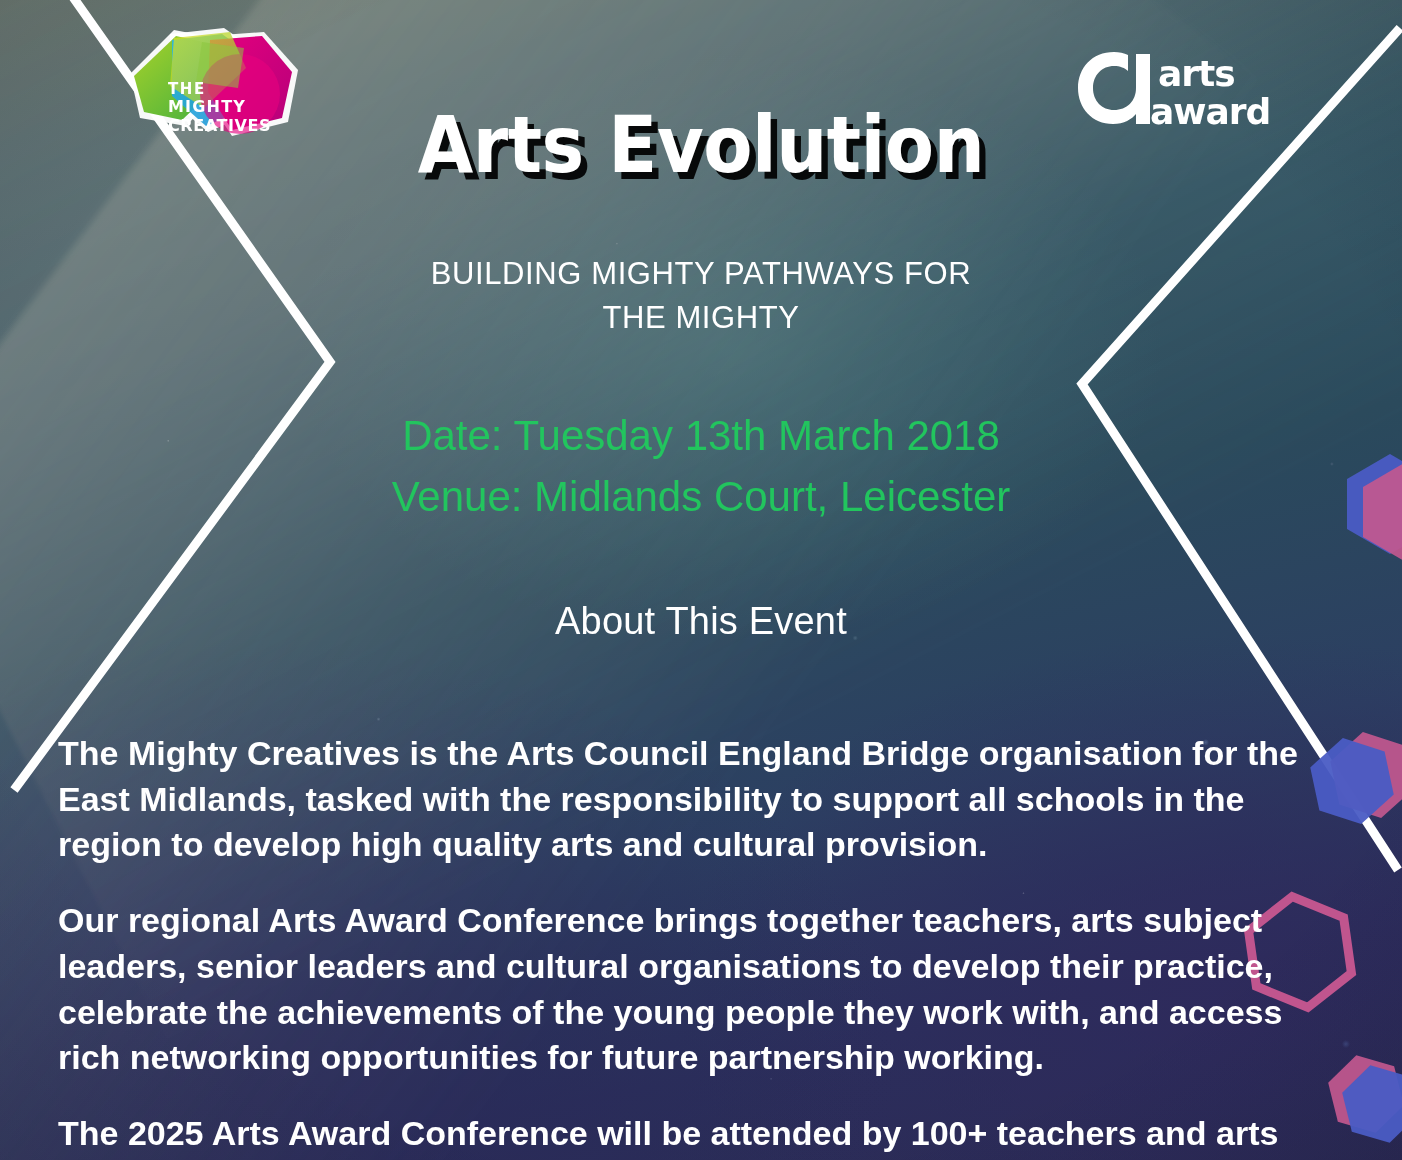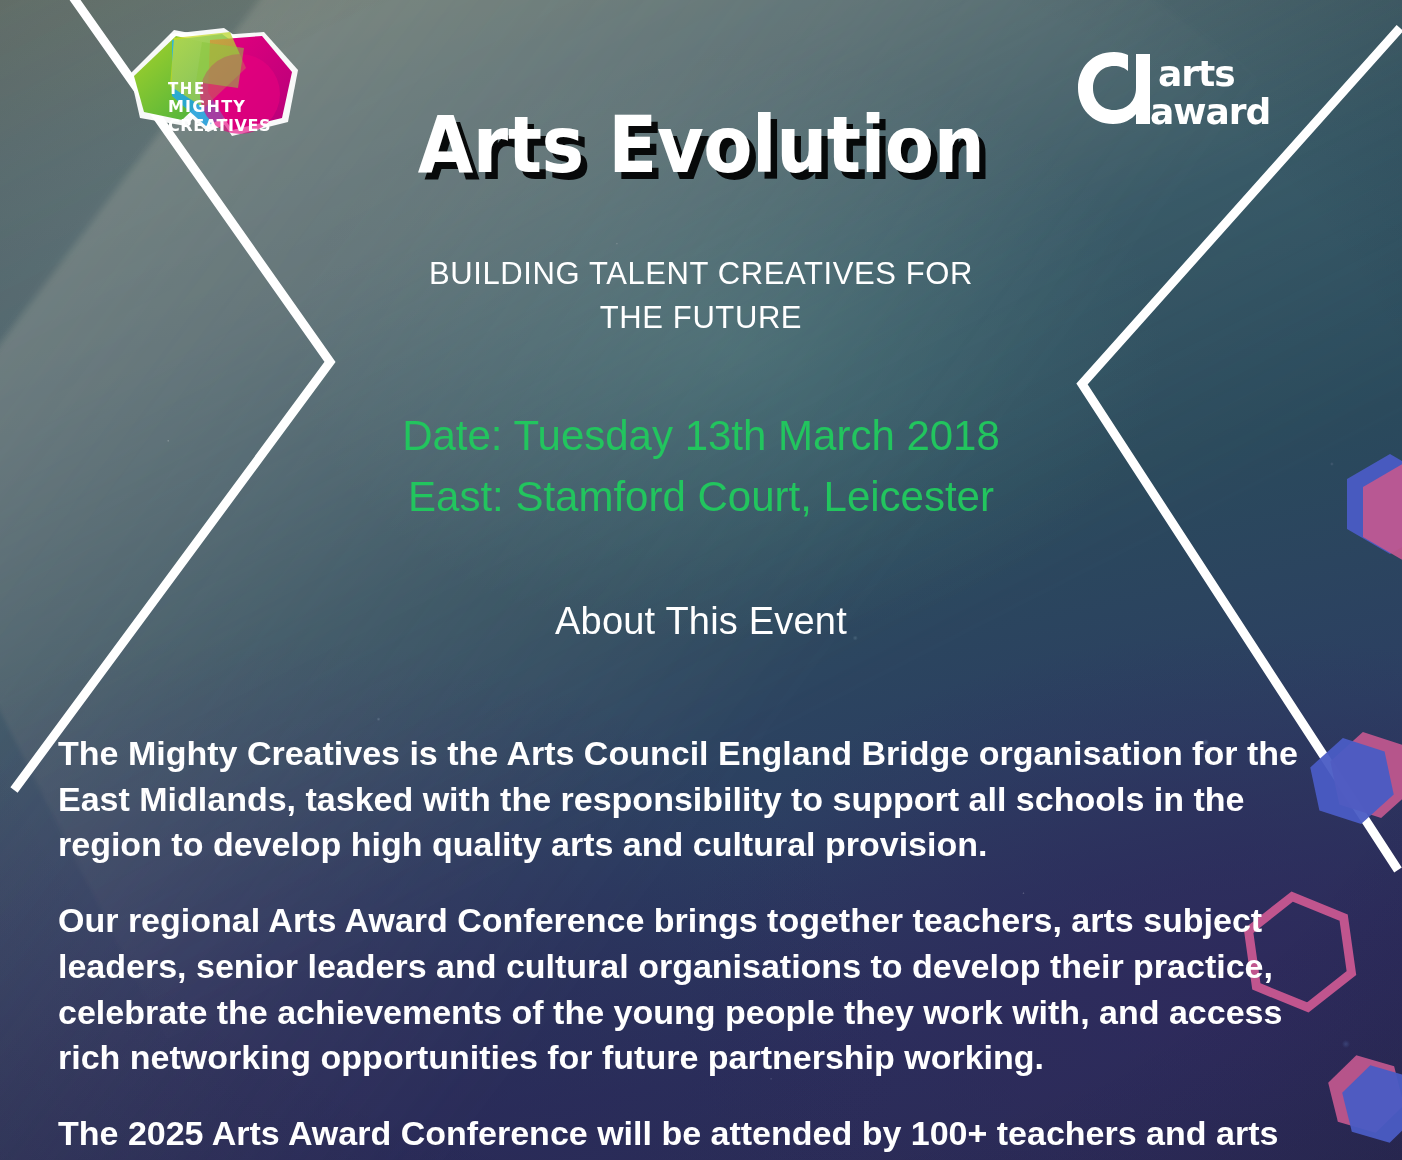--- a/index.html
+++ b/index.html
@@ -219,27 +219,27 @@
     </g>
     <g font-family="'DejaVu Sans', sans-serif" font-weight="700" fill="#ffffff">
       <text x="82" y="42" font-size="36" letter-spacing="-1">arts</text>
       <text x="74" y="80" font-size="36" letter-spacing="-1">award</text>
     </g>
   </svg>
 
   <div class="title">Arts Evolution</div>
 
   <div class="subtitle">
-    <div>BUILDING TALENT CREATIVES FOR</div>
-    <div>THE FUTURE</div>
+    <div>BUILDING MIGHTY PATHWAYS FOR</div>
+    <div>THE MIGHTY</div>
   </div>
 
   <div class="when-where">
     <div>Date: Tuesday 13th March 2018</div>
-    <div>East: Stamford Court, Leicester</div>
+    <div>Venue: Midlands Court, Leicester</div>
   </div>
 
   <div class="section-heading">About This Event</div>
 
   <div class="body-copy">
     <p>The Mighty Creatives is the Arts Council England Bridge organisation for the East Midlands, tasked with the responsibility to support all schools in the region to develop high quality arts and cultural provision.</p>
     <p>Our regional Arts Award Conference brings together teachers, arts subject leaders, senior leaders and cultural organisations to develop their practice, celebrate the achievements of the young people they work with, and access rich networking opportunities for future partnership working.</p>
     <p>The 2025 Arts Award Conference will be attended by 100+ teachers  and arts practitioners, all of whom have demonstrated a commitment to arts and cultural provision in their settings by becoming Arts Award Centres and Supporters.</p>
   </div>
 

